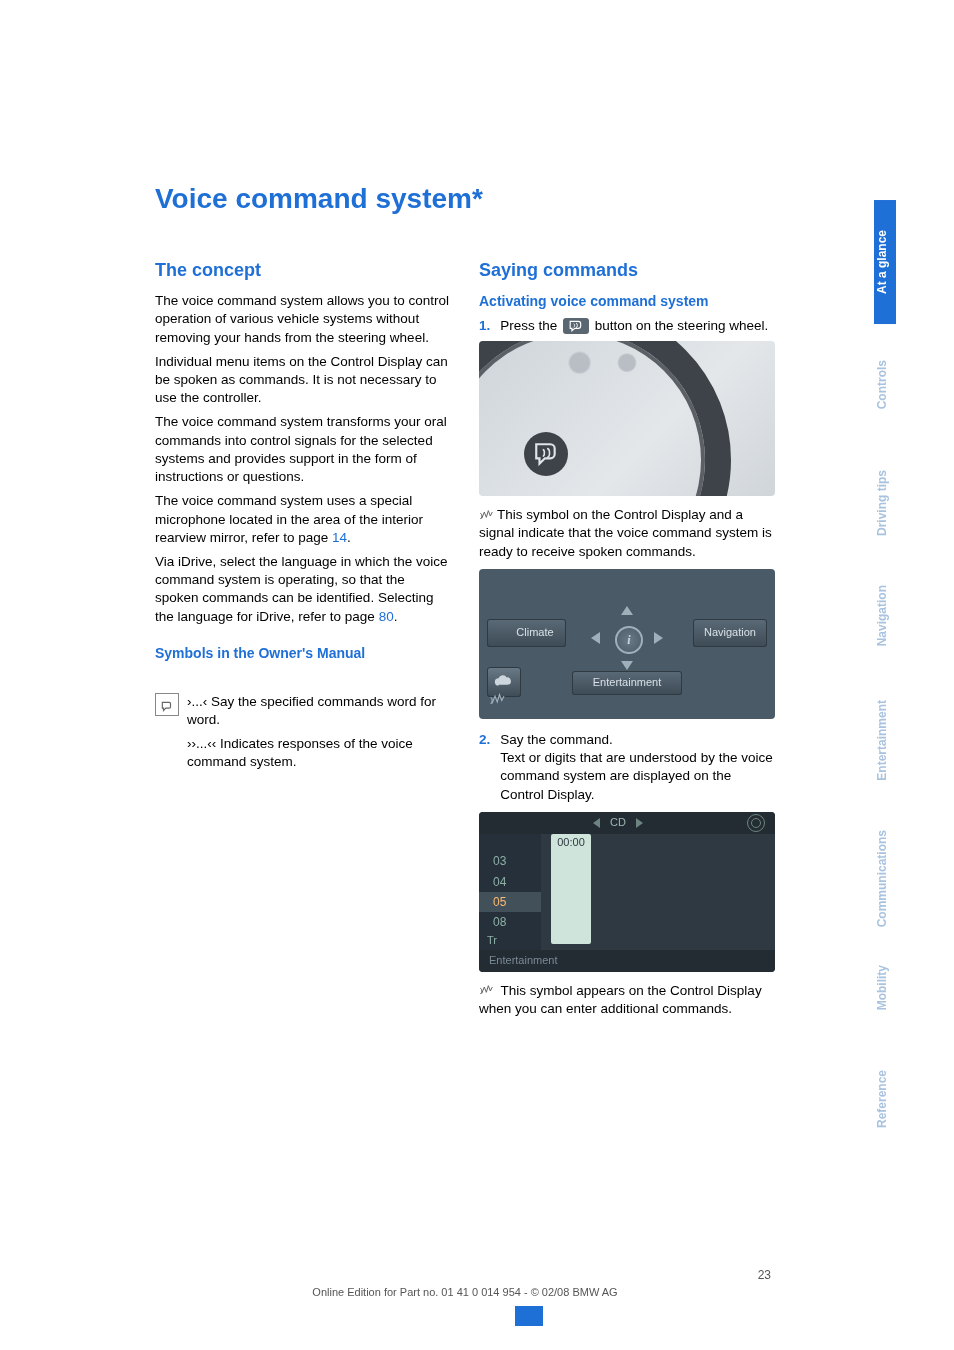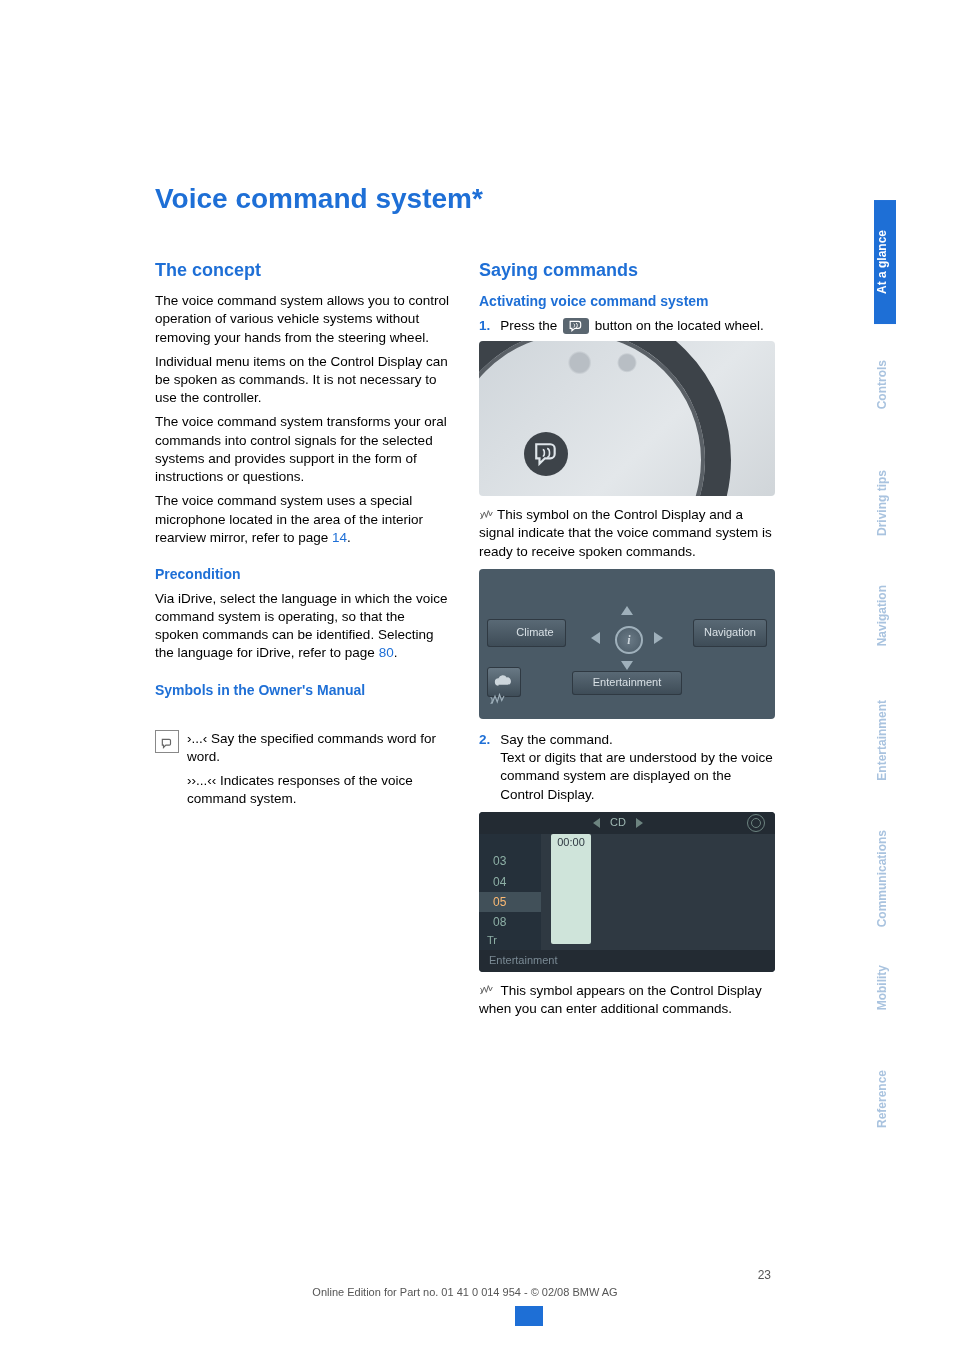--- a/index.html
+++ b/index.html
@@ -332,21 +332,20 @@
 
     <div class="col">
       <h2>The concept</h2>
       <p>The voice command system allows you to control operation of various vehicle systems without removing your hands from the steering wheel.</p>
       <p>Individual menu items on the Control Display can be spoken as commands. It is not necessary to use the controller.</p>
       <p>The voice command system transforms your oral commands into control signals for the selected systems and provides support in the form of instructions or questions.</p>
       <p>
         <span>The voice command system uses a special microphone located in the area of the interior rearview mirror, refer to page </span><span class="link">14</span><span>.</span>
       </p>
 
-      <h3>Precondition</h3>
       <p>
         <span>Via iDrive, select the language in which the voice command system is operating, so that the spoken commands can be identified. Selecting the language for iDrive, refer to page </span><span class="link">80</span><span>.</span>
       </p>
 
       <h3>Symbols in the Owner's Manual</h3>
       <div class="symbols-row">
         <div class="sym-icon">
           <div class="idrive-box">
             <svg viewBox="0 0 24 24">
                 <path d="M4 4h12a2 2 0 012 2v6a2 2 0 01-2 2H10l-4 4v-4H4a0 0 0 010 0V4z" fill="none" stroke="#666" stroke-width="2"></path>
@@ -366,21 +365,21 @@
 
       <ol class="steps">
         <li>
           <span class="num">1.</span>
           <div class="body">
             <span>Press the </span><span class="inline-btn">
               <svg viewBox="0 0 24 20">
                   <path d="M2 2h14a4 4 0 014 4v4a4 4 0 01-4 4H10l-5 4v-4H2V2z" fill="none" stroke="#fff" stroke-width="2"></path>
                   <path d="M8 6c2 0 2 6 0 6M12 5c3 0 3 8 0 8" fill="none" stroke="#fff" stroke-width="1.5"></path>
                 </svg>
-            </span><span> button on the located wheel.</span>
+            </span><span> button on the steering wheel.</span>
           </div>
         </li>
       </ol>
 
       <div class="img-steering">
         <div class="wheel-bg"></div>
         <div class="wheel"></div>
         <div class="wheel-badge">
           <svg viewBox="0 0 24 24">
               <path d="M3 3h13a4 4 0 014 4v5a4 4 0 01-4 4H11l-5 5v-5H3V3z" fill="none" stroke="#dfe5ea" stroke-width="2"></path>

